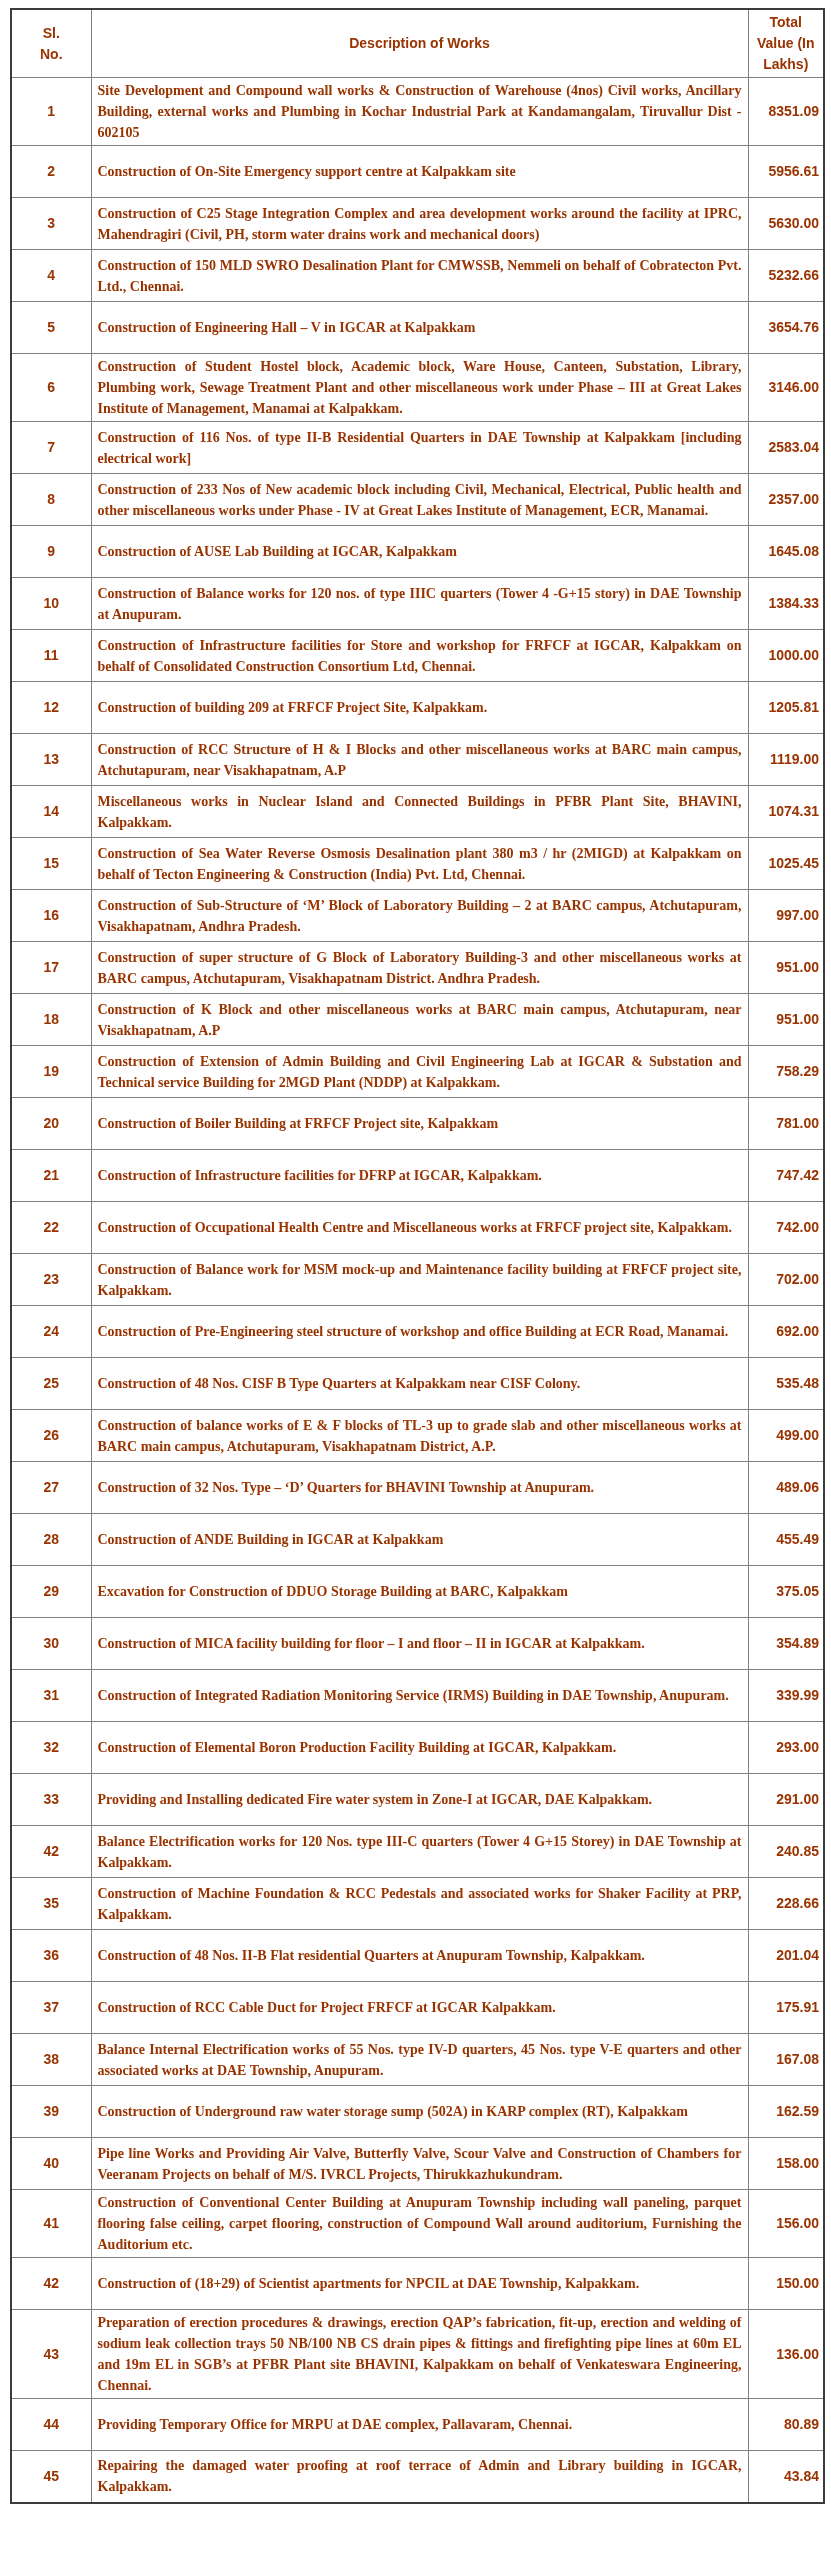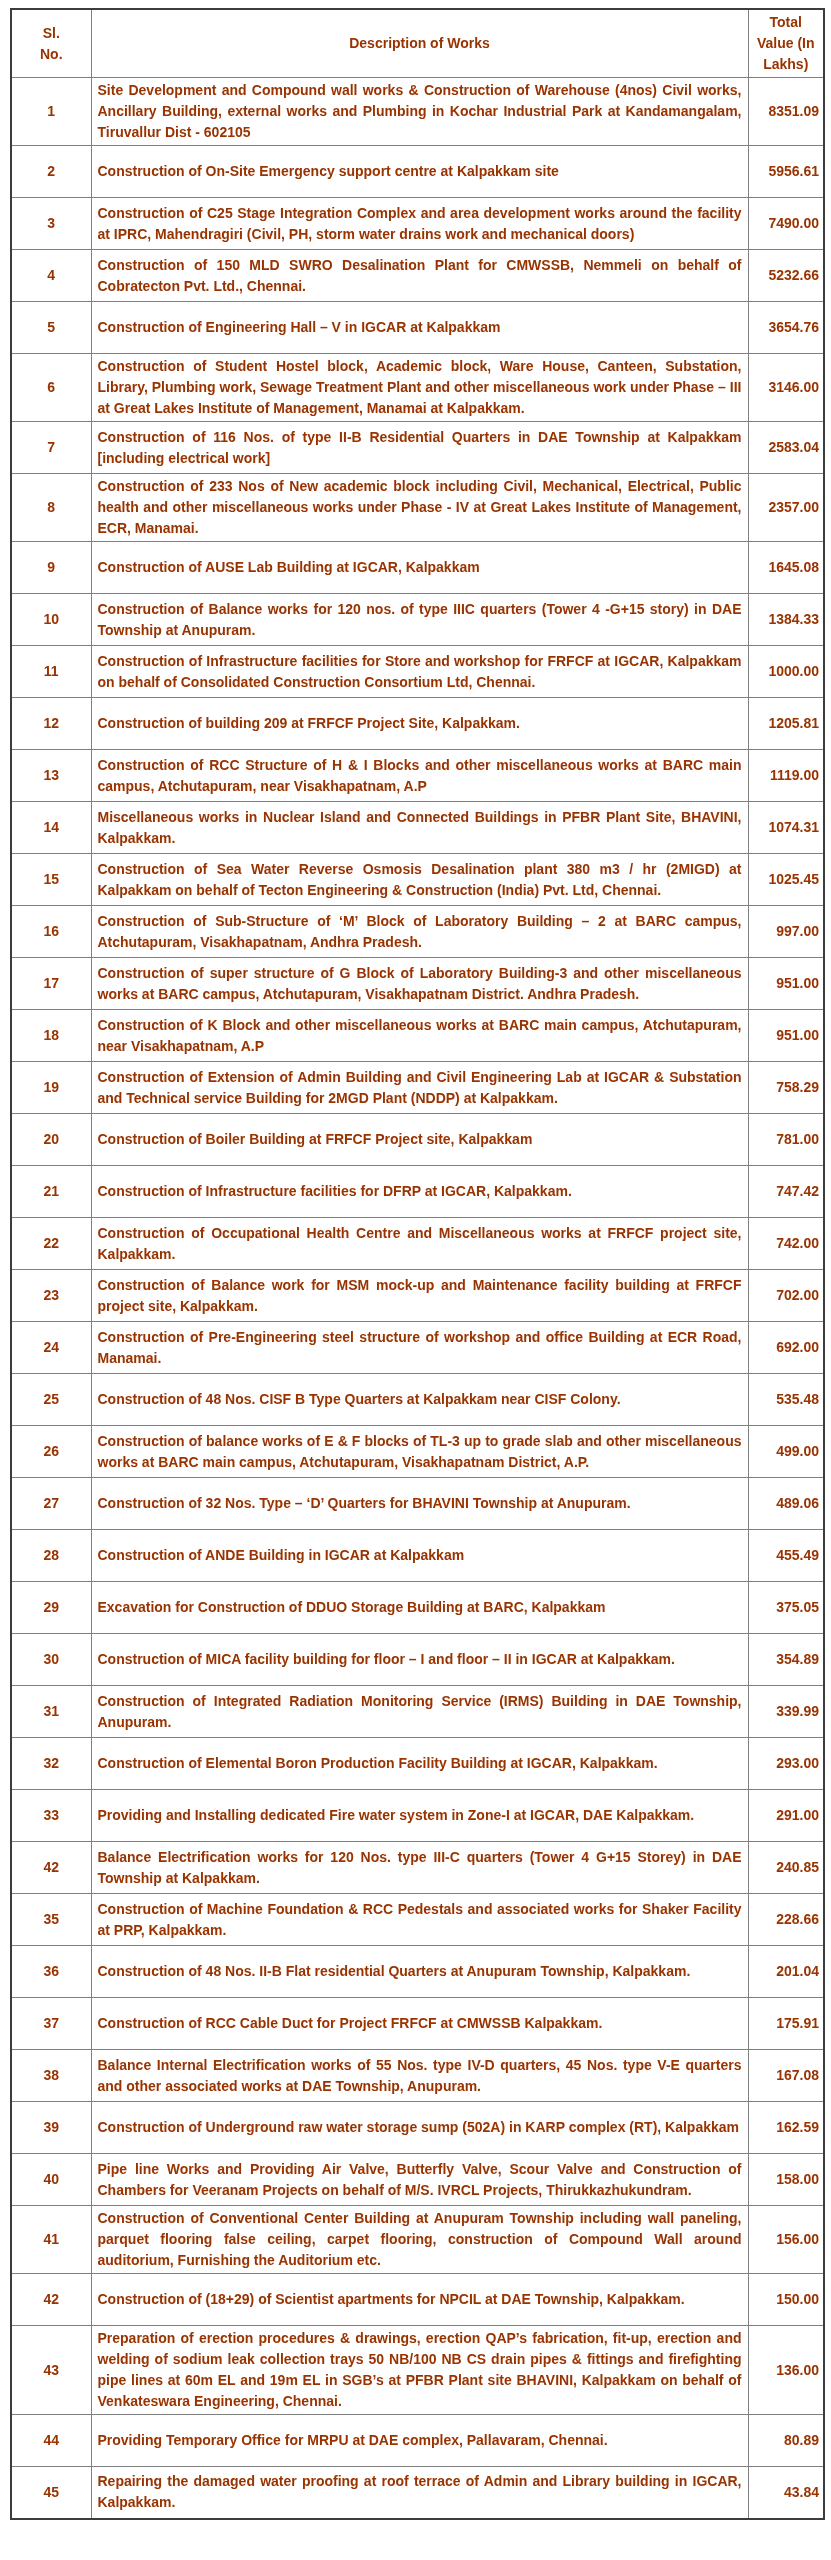--- a/index.html
+++ b/index.html
@@ -46,20 +46,21 @@
   th.h-sl{white-space:pre-line;}
   tbody td{height:52px;}
   td.sl{
     text-align:center;
     padding:2px 2px;
   }
   td.desc{
     text-align:justify;
     text-justify:inter-word;
     padding:2px 6px;
+    font-family:Liberation Serif, serif;
   }
   td.val{
     text-align:right;
     padding:2px 4px 2px 2px;
     margin-left:40px;
   }
 </style>
 </head>
 <body>
 
@@ -87,21 +88,21 @@
 
   <tr>
     <td class="sl">2</td>
     <td class="desc">Construction of On-Site Emergency support centre at Kalpakkam site</td>
     <td class="val">5956.61</td>
   </tr>
 
   <tr>
     <td class="sl">3</td>
     <td class="desc">Construction of C25 Stage Integration Complex and area development works around the facility at IPRC, Mahendragiri (Civil, PH, storm water drains work and mechanical doors)</td>
-    <td class="val">7490.00</td>
+    <td class="val">5630.00</td>
   </tr>
 
   <tr>
     <td class="sl">4</td>
     <td class="desc">Construction of 150 MLD SWRO Desalination Plant for CMWSSB, Nemmeli on behalf of Cobratecton Pvt. Ltd., Chennai.</td>
     <td class="val">5232.66</td>
   </tr>
 
   <tr>
     <td class="sl">5</td>
@@ -290,21 +291,21 @@
   </tr>
 
   <tr>
     <td class="sl">36</td>
     <td class="desc">Construction of 48 Nos. II-B Flat residential Quarters at Anupuram Township, Kalpakkam.</td>
     <td class="val">201.04</td>
   </tr>
 
   <tr>
     <td class="sl">37</td>
-    <td class="desc">Construction of RCC Cable Duct for Project FRFCF at CMWSSB Kalpakkam.</td>
+    <td class="desc">Construction of RCC Cable Duct for Project FRFCF at IGCAR Kalpakkam.</td>
     <td class="val">175.91</td>
   </tr>
 
   <tr>
     <td class="sl">38</td>
     <td class="desc">Balance Internal Electrification works of 55 Nos. type IV-D quarters, 45 Nos. type V-E quarters and other associated works at DAE Township, Anupuram.</td>
     <td class="val">167.08</td>
   </tr>
 
   <tr>

